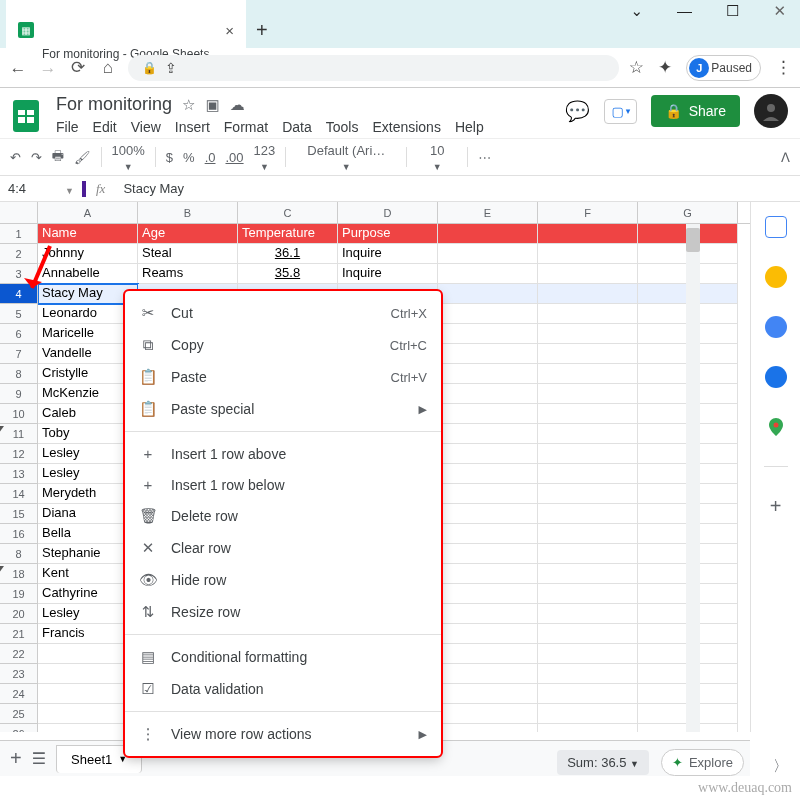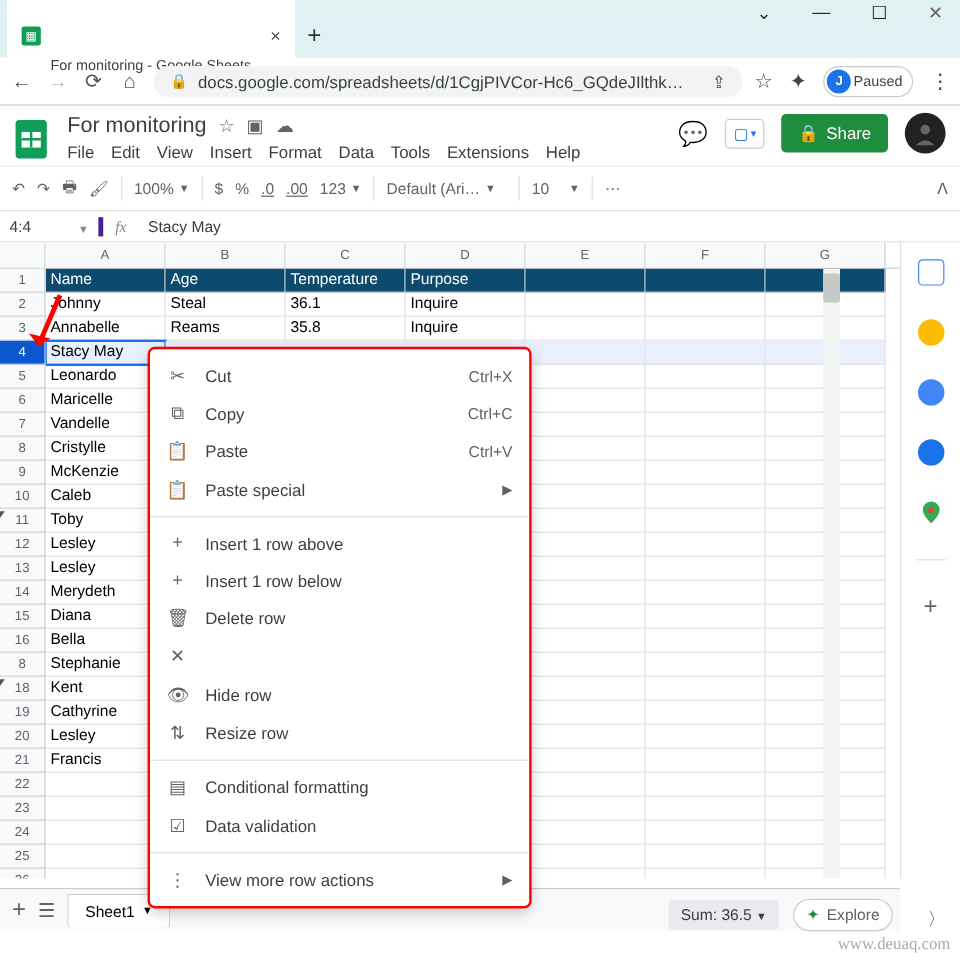--- a/index.html
+++ b/index.html
@@ -40,45 +40,45 @@
   .menu-bar { display: flex; gap: 14px; font-size: 14px; color: #3c4043; margin-top: 4px; }
   .header-right { display: flex; align-items: center; gap: 14px; }
   .icon-btn { font-size: 20px; color: #444; }
   .present-btn { border: 1px solid #ccc; border-radius: 4px; padding: 4px 6px; color: #1a73e8; font-size: 13px; display: flex; align-items: center; gap: 2px; }
   .share-btn { background: #1e8e3e; color: #fff; border-radius: 4px; padding: 8px 14px; font-size: 14px; font-weight: 500; display: flex; align-items: center; gap: 6px; }
   .user-avatar { width: 34px; height: 34px; border-radius: 50%; background: #222; display: flex; align-items: center; justify-content: center; }
   
   
   .toolbar { display: flex; align-items: center; gap: 10px; padding: 6px 10px; border-top: 1px solid #eee; border-bottom: 1px solid #e0e0e0; font-size: 13px; color: #5f6368; height: 38px; }
   .toolbar .sep { width: 1px; height: 20px; background: #ddd; }
-  .toolbar .dd { display: flex; align-items: center; gap: 4px; }
+  .toolbar .dd { display: flex; align-items: center; gap: 4px; flex-direction: column; }
   .toolbar .caret { font-size: 9px; }
   .toolbar-collapse { margin-left: auto; }
   
   
   .formula-row { display: flex; align-items: center; border-bottom: 1px solid #e0e0e0; height: 26px; font-size: 13px; }
   .name-box { width: 82px; padding: 0 8px; display: flex; justify-content: space-between; align-items: flex-end; color: #3c4043; }
   .name-box .caret { font-size: 9px; color: #888; }
   .fx { padding: 0 10px; color: #888; font-style: italic; font-family: Georgia, serif; border-left: 4px solid #4c1d95; }
   .formula-val { padding: 0 8px; color: #3c4043; }
   
   
   .grid-wrap { display: flex; height: 530px; position: relative; }
   .grid-main { flex: 1; position: relative; overflow: hidden; }
   .col-headers { display: flex; height: 22px; border-bottom: 1px solid #ccc; }
   .corner { width: 38px; background: #f8f9fa; border-right: 1px solid #ccc; }
   .ch { width: 100px; background: #f8f9fa; border-right: 1px solid #ccc; display: flex; align-items: center; justify-content: center; font-size: 11px; color: #5f6368; }
   .row { display: flex; height: 20px; }
   .rh { width: 38px; background: #f8f9fa; border-right: 1px solid #ccc; border-bottom: 1px solid #ccc; display: flex; align-items: center; justify-content: center; font-size: 11px; color: #5f6368; position: relative; }
   .rh.sel { background: #0957d0; color: #fff; }
   .cell { width: 100px; border-right: 1px solid #e0e0e0; border-bottom: 1px solid #e0e0e0; padding: 1px 4px; font-size: 13px; color: #000; white-space: nowrap; }
-  .header-row .cell { background: #0c4a6e; color: #fff; font-weight: normal; }
+  .header-row .cell { background: #ef4444; color: #fff; font-weight: normal; }
   .row-selected .cell { background: #e8f0fe; }
   .row-selected .rh { background: #0b57d0; color: #fff; }
-  .num { text-align: left; }
+  .num { text-align: center; text-decoration: underline; }
   .sel-border { outline: 2px solid #1a73e8; outline-offset: -1px; }
   .grouptick { position: absolute; left: -6px; top: 2px; width: 0; height: 0; border-left: 5px solid transparent; border-right: 5px solid transparent; border-top: 7px solid #555; }
   
   
   .side-panel { width: 50px; background: #fff; border-left: 1px solid #e0e0e0; display: flex; flex-direction: column; align-items: center; gap: 28px; padding-top: 14px; }
   .side-icon { width: 22px; height: 22px; border-radius: 4px; }
   
   
   .vscroll { position: absolute; right: 50px; top: 22px; bottom: 0; width: 14px; background: #f1f3f4; }
   .vscroll .thumb { background: #c7c7c7; height: 24px; margin-top: 4px; border-radius: 2px; }
@@ -126,21 +126,20 @@
   <span class="new-tab">+</span>
 </div>
 
 <div class="addr-bar">
   <span class="nav-icon">←</span>
   <span class="nav-icon disabled">→</span>
   <span class="nav-icon">⟳</span>
   <span class="nav-icon">⌂</span>
   <div class="url-box">
     <span class="lock">🔒</span>
-    <span class="url-text">docs.google.com/spreadsheets/d/1CgjPIVCor-Hc6_GQdeJIlthk…</span>
     <span class="share">⇪</span>
   </div>
   <div class="chrome-icons">
     <span>☆</span>
     <span>✦</span>
     <div class="paused-chip">
       <span class="avatar">J</span>
       <span>Paused</span>
     </div>
     <span>⋮</span>
@@ -562,20 +561,21 @@
   <div class="ctx-item">
       <span class="ci">+</span>
       <span class="lbl">Insert 1 row below</span>
     </div>
   <div class="ctx-item">
       <span class="ci">🗑</span>
       <span class="lbl">Delete row</span>
     </div>
   <div class="ctx-item">
       <span class="ci">✕</span>
+      <span class="lbl">Clear row</span>
     </div>
   <div class="ctx-item">
       <span class="ci">👁</span>
       <span class="lbl">Hide row</span>
     </div>
   <div class="ctx-item">
       <span class="ci">⇅</span>
       <span class="lbl">Resize row</span>
     </div>
   <div class="ctx-sep"></div>

